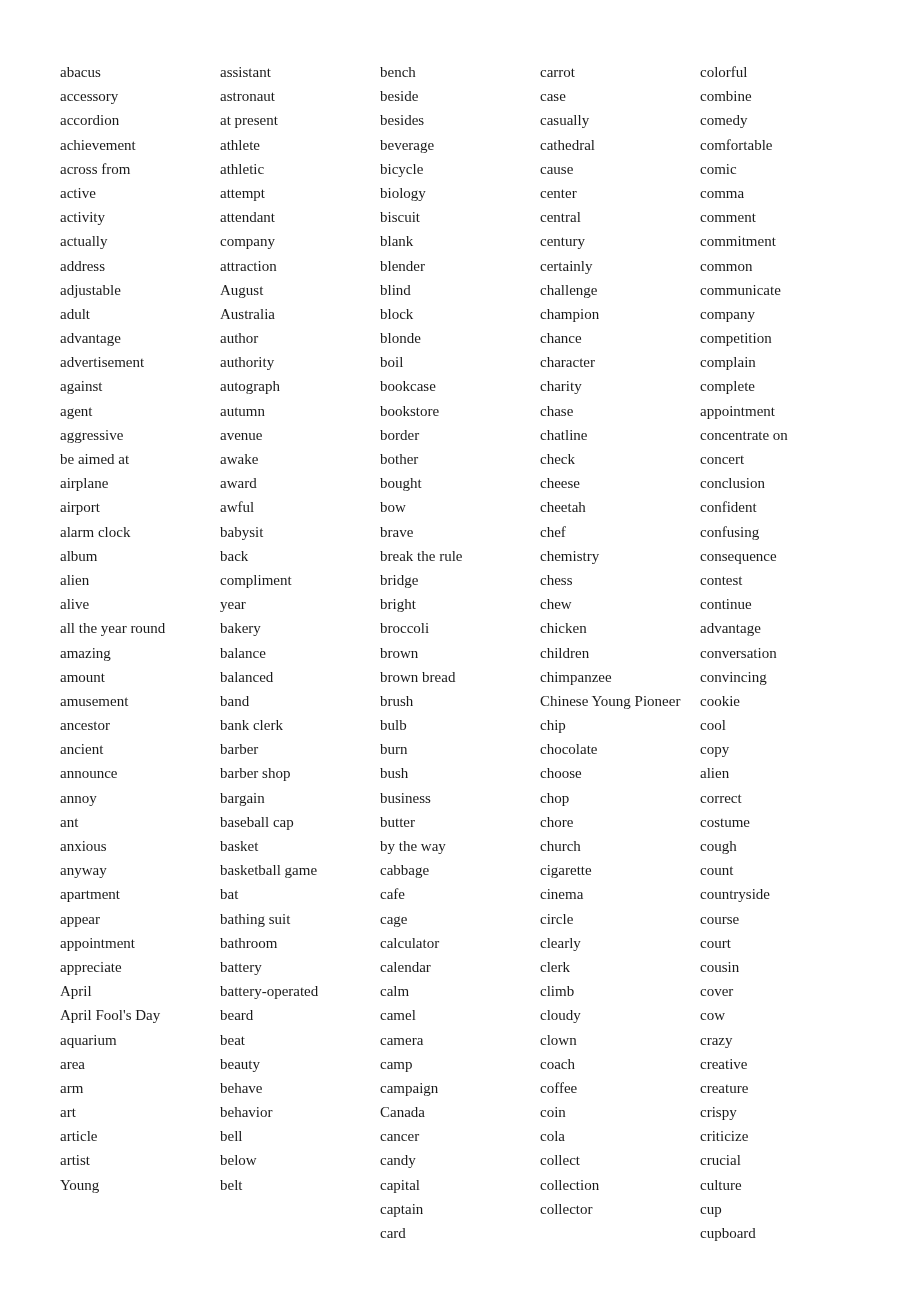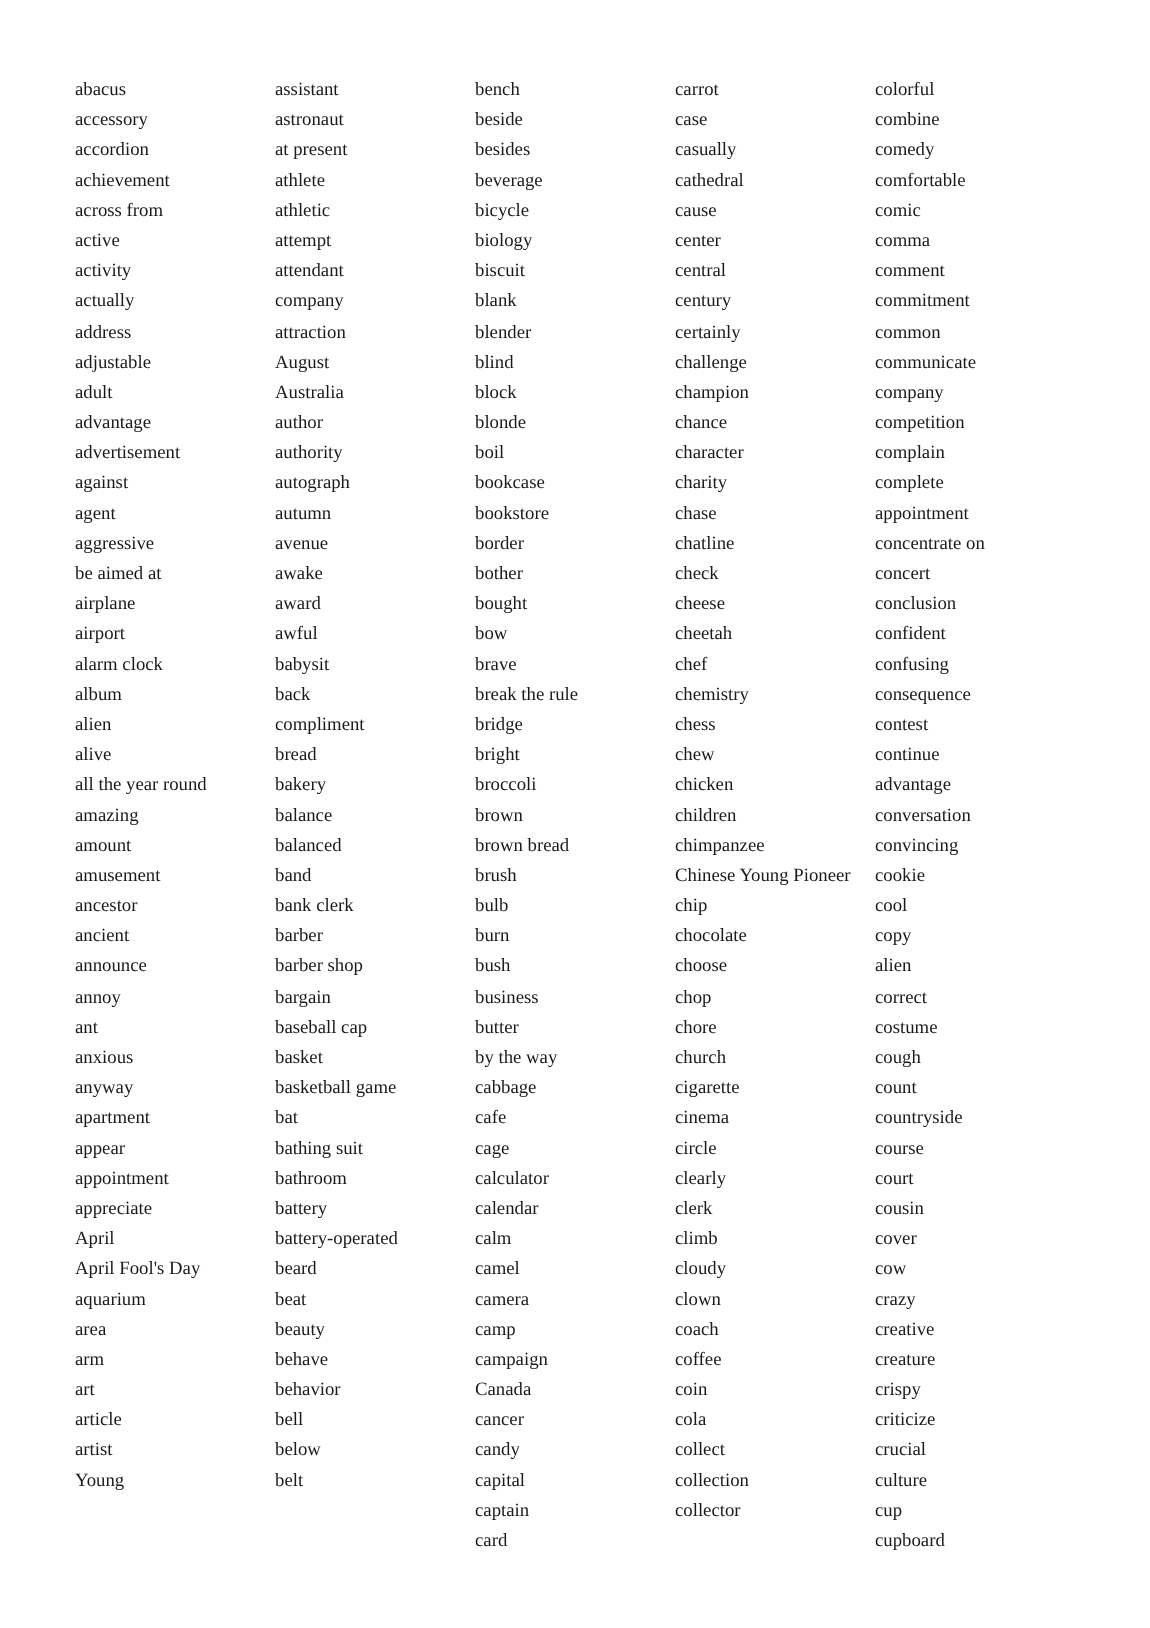--- a/index.html
+++ b/index.html
@@ -95,21 +95,21 @@
       <div class="word-item">authority</div>
       <div class="word-item">autograph</div>
       <div class="word-item">autumn</div>
       <div class="word-item">avenue</div>
       <div class="word-item">awake</div>
       <div class="word-item">award</div>
       <div class="word-item">awful</div>
       <div class="word-item">babysit</div>
       <div class="word-item">back</div>
       <div class="word-item">compliment</div>
-      <div class="word-item">bread</div>
+      <div class="word-item">year</div>
       <div class="word-item">bakery</div>
       <div class="word-item">balance</div>
       <div class="word-item">balanced</div>
       <div class="word-item">band</div>
       <div class="word-item">bank clerk</div>
       <div class="word-item">barber</div>
       <div class="word-item">barber shop</div>
       <div class="word-item">bargain</div>
       <div class="word-item">baseball cap</div>
       <div class="word-item">basket</div>

